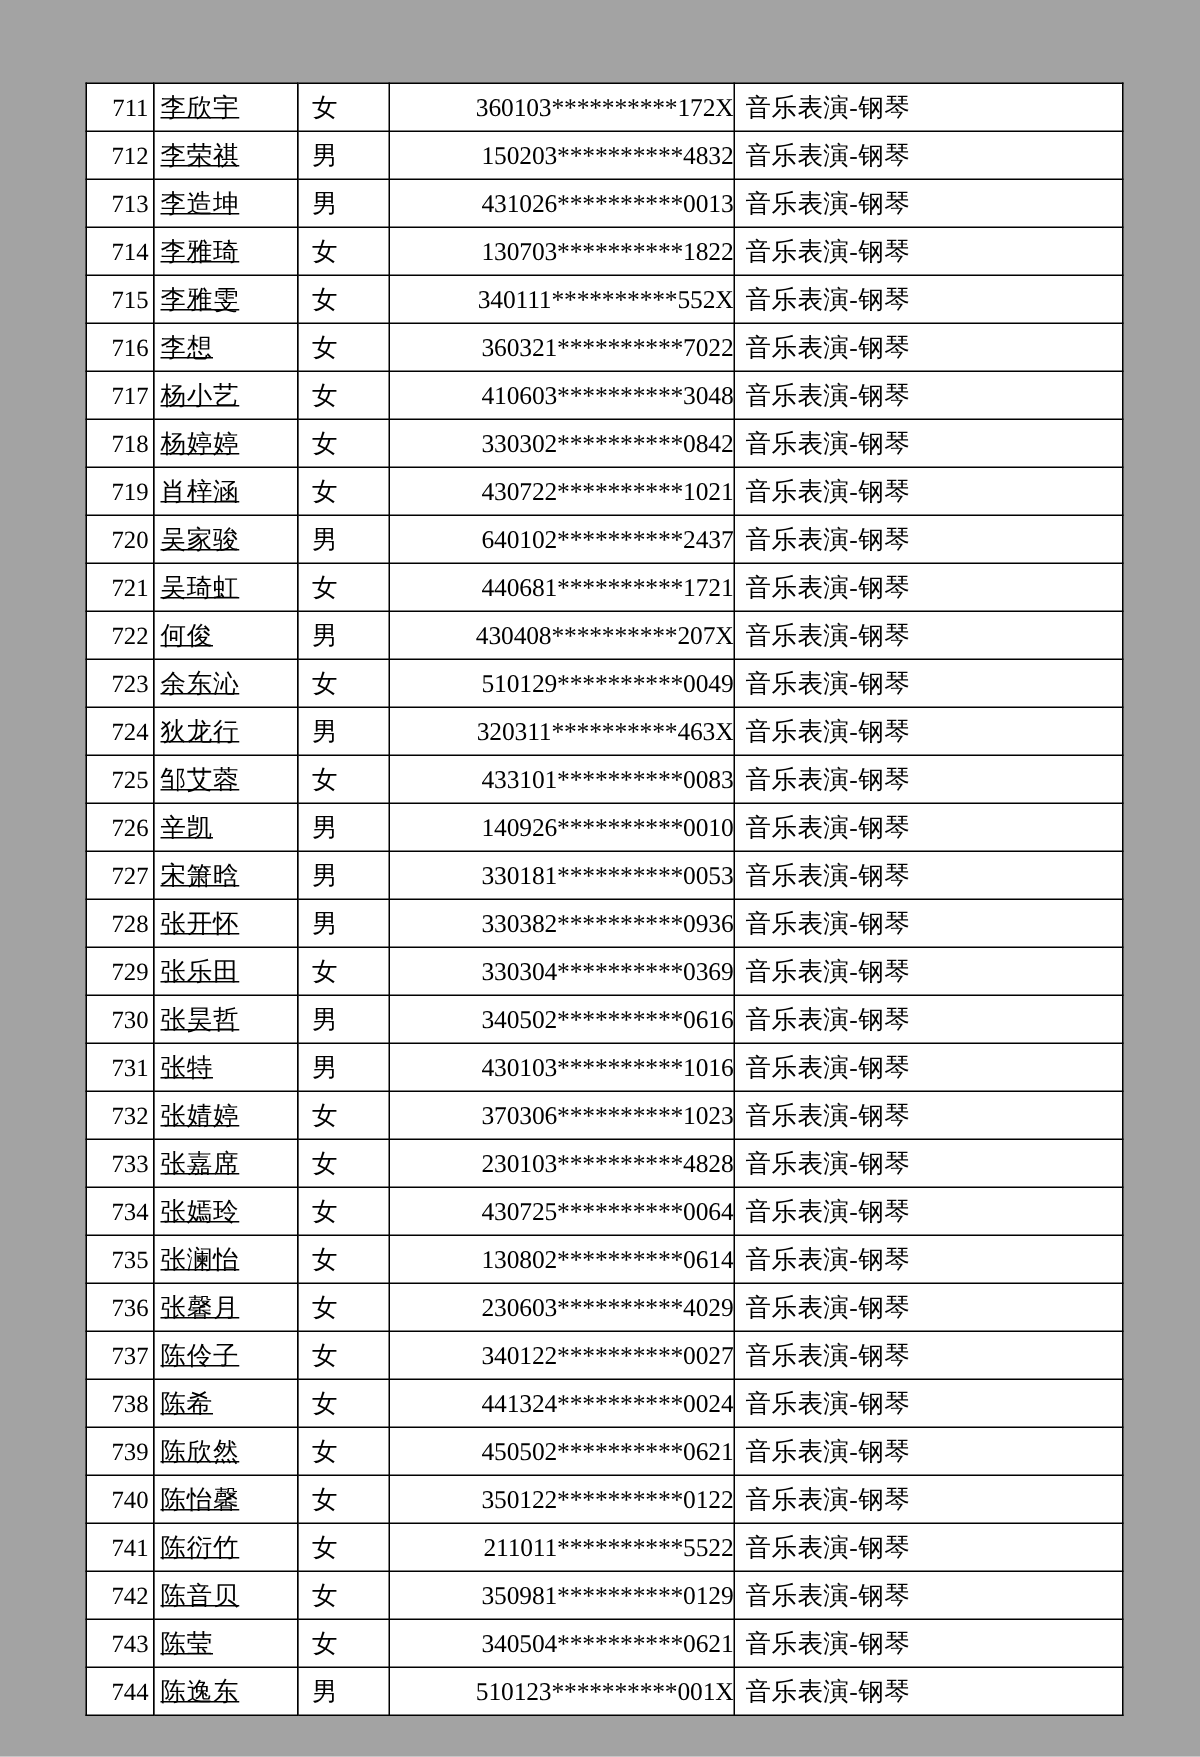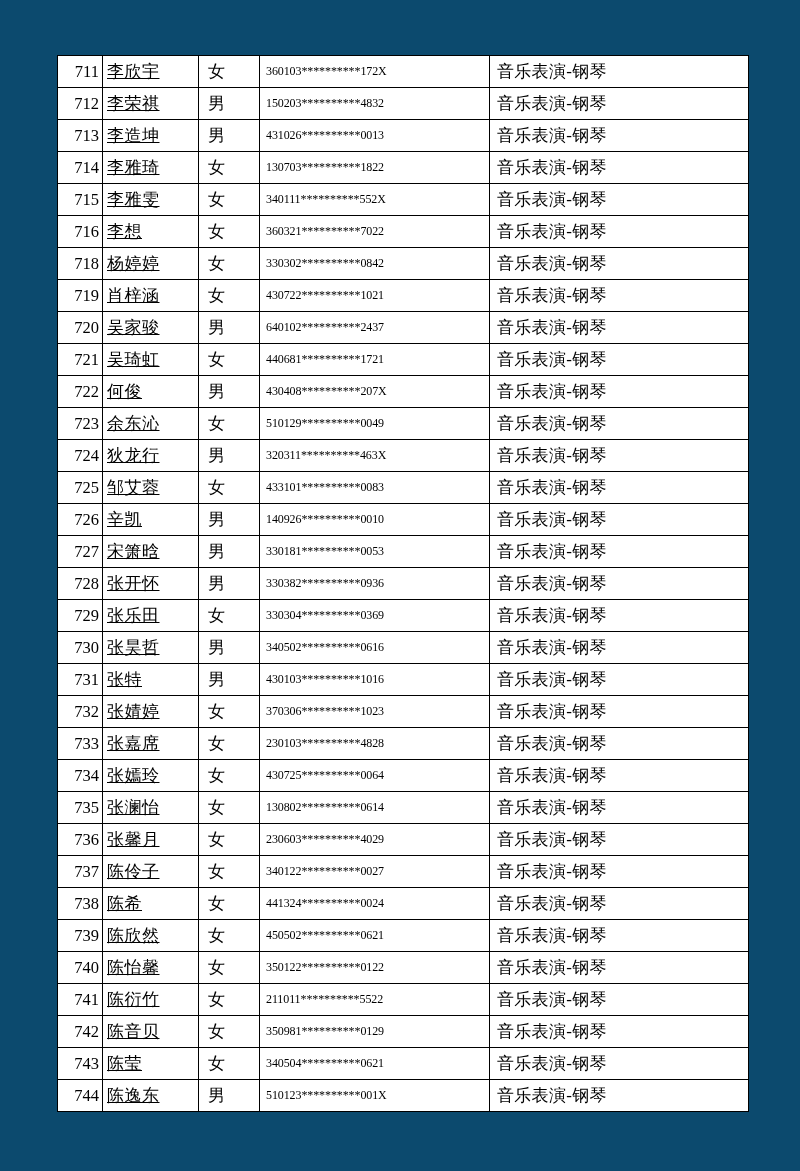--- a/index.html
+++ b/index.html
@@ -12,21 +12,21 @@
     width: 800px;
     height: 1171px;
     font-family: "Liberation Serif", "DejaVu Serif", serif;
     color: #000000;
     overflow: hidden;
   }
   .page {
     position: relative;
     width: 800px;
     height: 1171px;
-    background: #0c4a6e;
+    background: #a3a3a3;
   }
   .roster-table {
     position: absolute;
     left: 57px;
     top: 55px;
     width: 691px;
     border-collapse: collapse;
     table-layout: fixed;
   }
   .roster-table col.c-seq   { width: 45px;  }
@@ -55,23 +55,23 @@
     text-align: left;
     padding-left: 4px;
     letter-spacing: 0.5px;
     text-decoration: underline;
   }
   td.sex {
     text-align: left;
     padding-left: 9px;
   }
   td.idnum {
-    text-align: left;
+    text-align: right;
     padding-left: 6px;
-    font-size: 12px;
+    font-size: 17px;
     letter-spacing: -0.1px;
   }
   td.major {
     text-align: left;
     padding-left: 7px;
     letter-spacing: 0.3px;
   }
 </style>
 </head>
 <body>
@@ -122,20 +122,27 @@
           <td class="major">音乐表演-钢琴</td>
         </tr>
         <tr>
           <td class="seq">716</td>
           <td class="name">李想</td>
           <td class="sex">女</td>
           <td class="idnum">360321**********7022</td>
           <td class="major">音乐表演-钢琴</td>
         </tr>
         <tr>
+          <td class="seq">717</td>
+          <td class="name">杨小艺</td>
+          <td class="sex">女</td>
+          <td class="idnum">410603**********3048</td>
+          <td class="major">音乐表演-钢琴</td>
+        </tr>
+        <tr>
           <td class="seq">718</td>
           <td class="name">杨婷婷</td>
           <td class="sex">女</td>
           <td class="idnum">330302**********0842</td>
           <td class="major">音乐表演-钢琴</td>
         </tr>
         <tr>
           <td class="seq">719</td>
           <td class="name">肖梓涵</td>
           <td class="sex">女</td>

